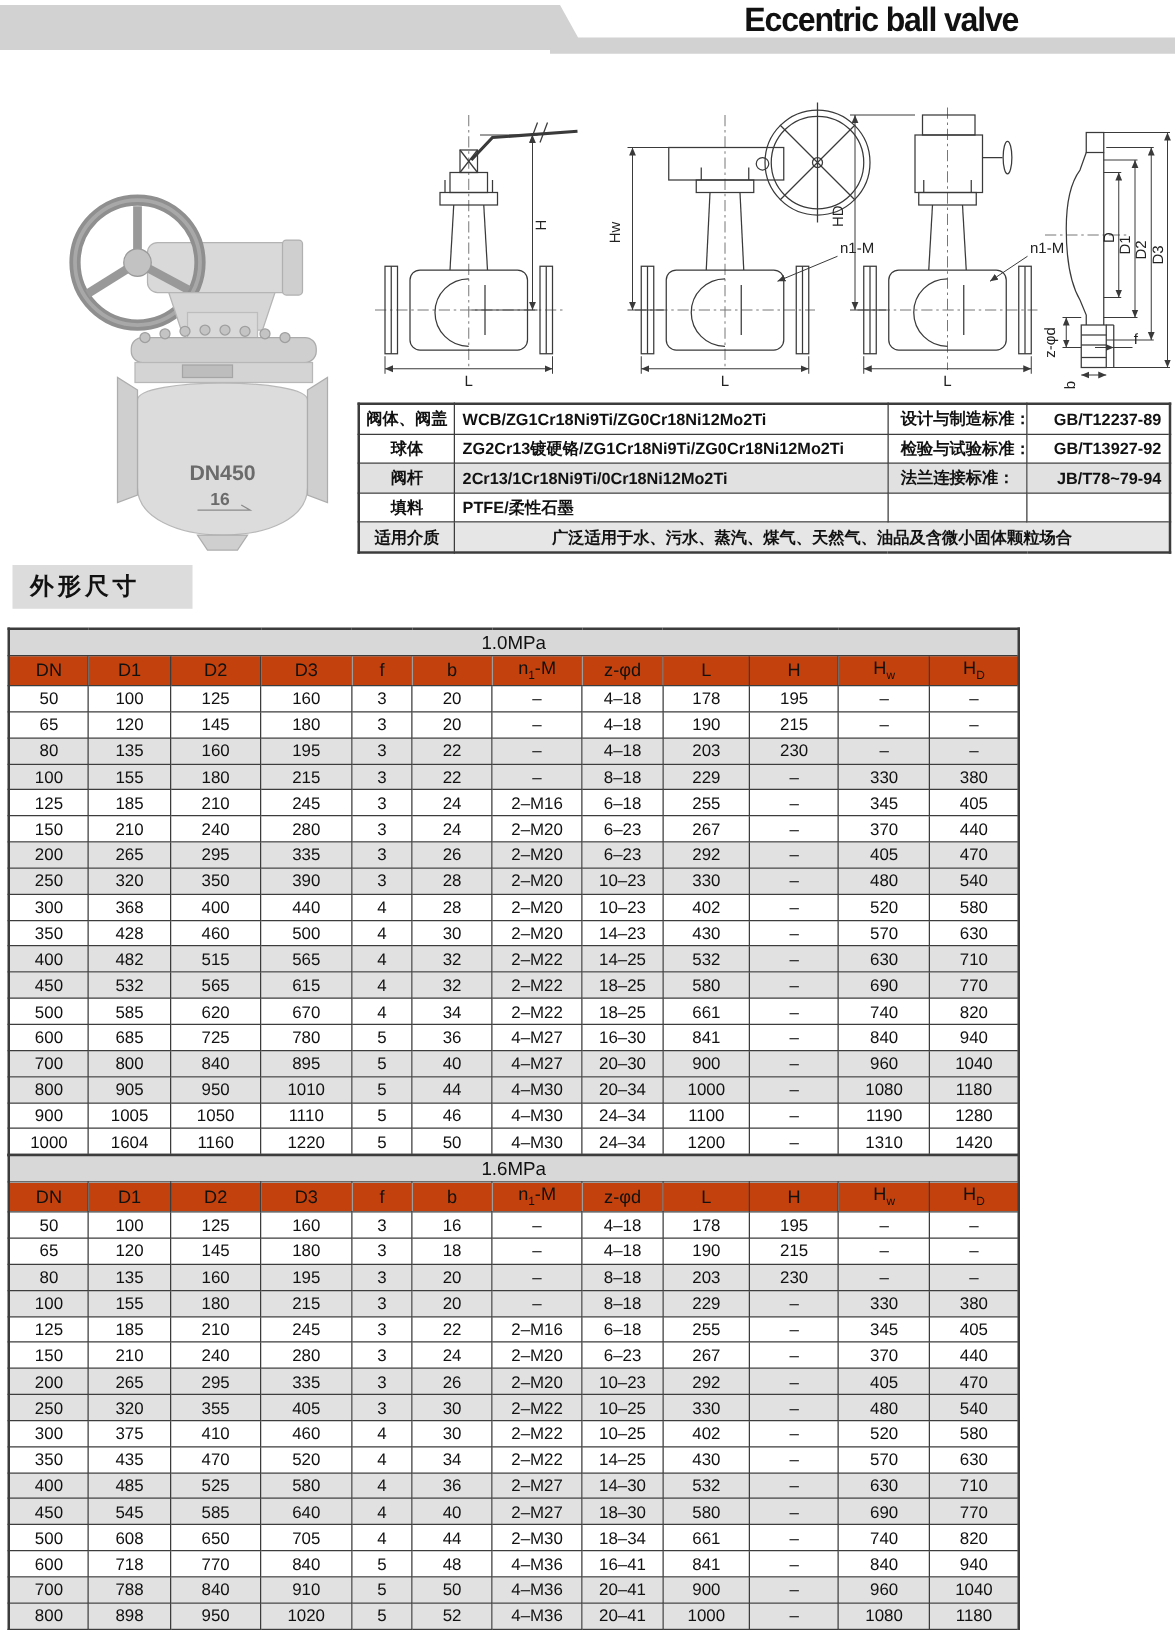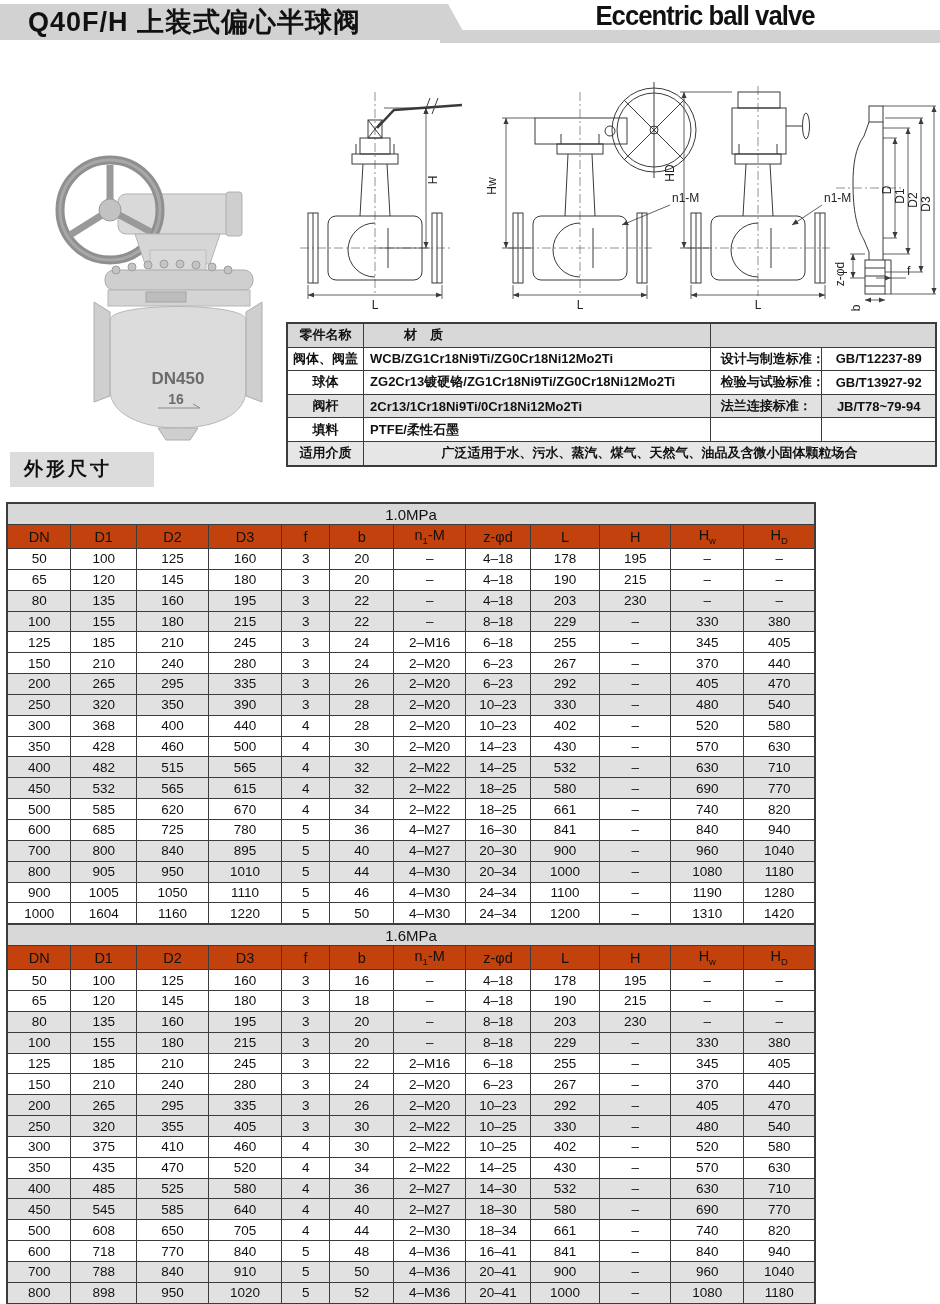--- a/index.html
+++ b/index.html
@@ -15,21 +15,21 @@
     font-weight:bold;transform:scaleX(.95);letter-spacing:-1px;}
 
   
   table{border-collapse:collapse;table-layout:fixed;}
   .mat{position:absolute;left:286px;top:322px;width:651px;font-size:13px;font-weight:bold;
     border:2px solid #3c3c3c;}
   .mat td,.mat th{border:1px solid #3c3c3c;height:22.6px;padding:0 6px;overflow:hidden;white-space:nowrap;}
   .mat .c-name{text-align:center;padding:0 2px;}
   .mat .c-mat{text-align:left;}
   .mat .c-lbl{text-align:left;padding-left:10px;}
-  .mat .c-val{text-align:center;}
+  .mat .c-val{text-align:right;}
   .mat .hdr{background:#d8d8d8;}
   .mat .g{background:#e1e1e1;}
   .mat .media td{background:#e6e6e6;}
   .mat .media .c-media{text-align:center;}
 
   
   .section-label{position:absolute;left:10px;top:452px;background:#dcdcdc;
     font-size:19px;font-weight:bold;padding:4px 42px 5px 14px;letter-spacing:3px;}
 
   
@@ -49,21 +49,20 @@
   .dimln{stroke:#3a3a3a;stroke-width:.8;fill:none;}
   .dlabel{font-size:12px;fill:#222;}
 </style>
 </head>
 <body>
 
 <div class="page">
 
   <div class="band-left"></div>
   <div class="band-right"></div>
-  <div class="title-cn">Q40F/H 上装式偏心半球阀</div>
   <div class="title-en">Eccentric ball valve</div>
 
   <svg style="position:absolute;left:50px;top:152px;" width="230" height="300" viewBox="0 0 230 300">
     <g>
 
       <rect x="68" y="42" width="118" height="40" rx="8" fill="#d9d9d9" stroke="#b3b3b3"></rect>
       <rect x="176" y="40" width="16" height="44" rx="3" fill="#cfcfcf" stroke="#b0b0b0"></rect>
 
       <circle cx="60" cy="58" r="50" fill="none" stroke="#8f8f8f" stroke-width="9"></circle>
       <circle cx="60" cy="58" r="50" fill="none" stroke="#a8a8a8" stroke-width="3"></circle>
@@ -260,25 +259,20 @@
   </svg>
 
   <table class="mat">
     <colgroup>
         <col style="width:11.8%">
         <col style="width:53.4%">
         <col style="width:17.2%">
         <col style="width:17.6%">
       </colgroup>
     <tbody>
-        <tr class="hdr">
-      <th class="c-name">零件名称</th>
-      <th style="text-align:left;padding-left:40px;">材　质</th>
-      <th colspan="2"></th>
-    </tr>
     <tr>
       <td class="c-name">阀体、阀盖</td>
       <td class="c-mat">WCB/ZG1Cr18Ni9Ti/ZG0Cr18Ni12Mo2Ti</td>
       <td class="c-lbl">设计与制造标准：</td>
       <td class="c-val">GB/T12237-89</td>
     </tr>
     <tr>
       <td class="c-name">球体</td>
       <td class="c-mat">ZG2Cr13镀硬铬/ZG1Cr18Ni9Ti/ZG0Cr18Ni12Mo2Ti</td>
       <td class="c-lbl">检验与试验标准：</td>

